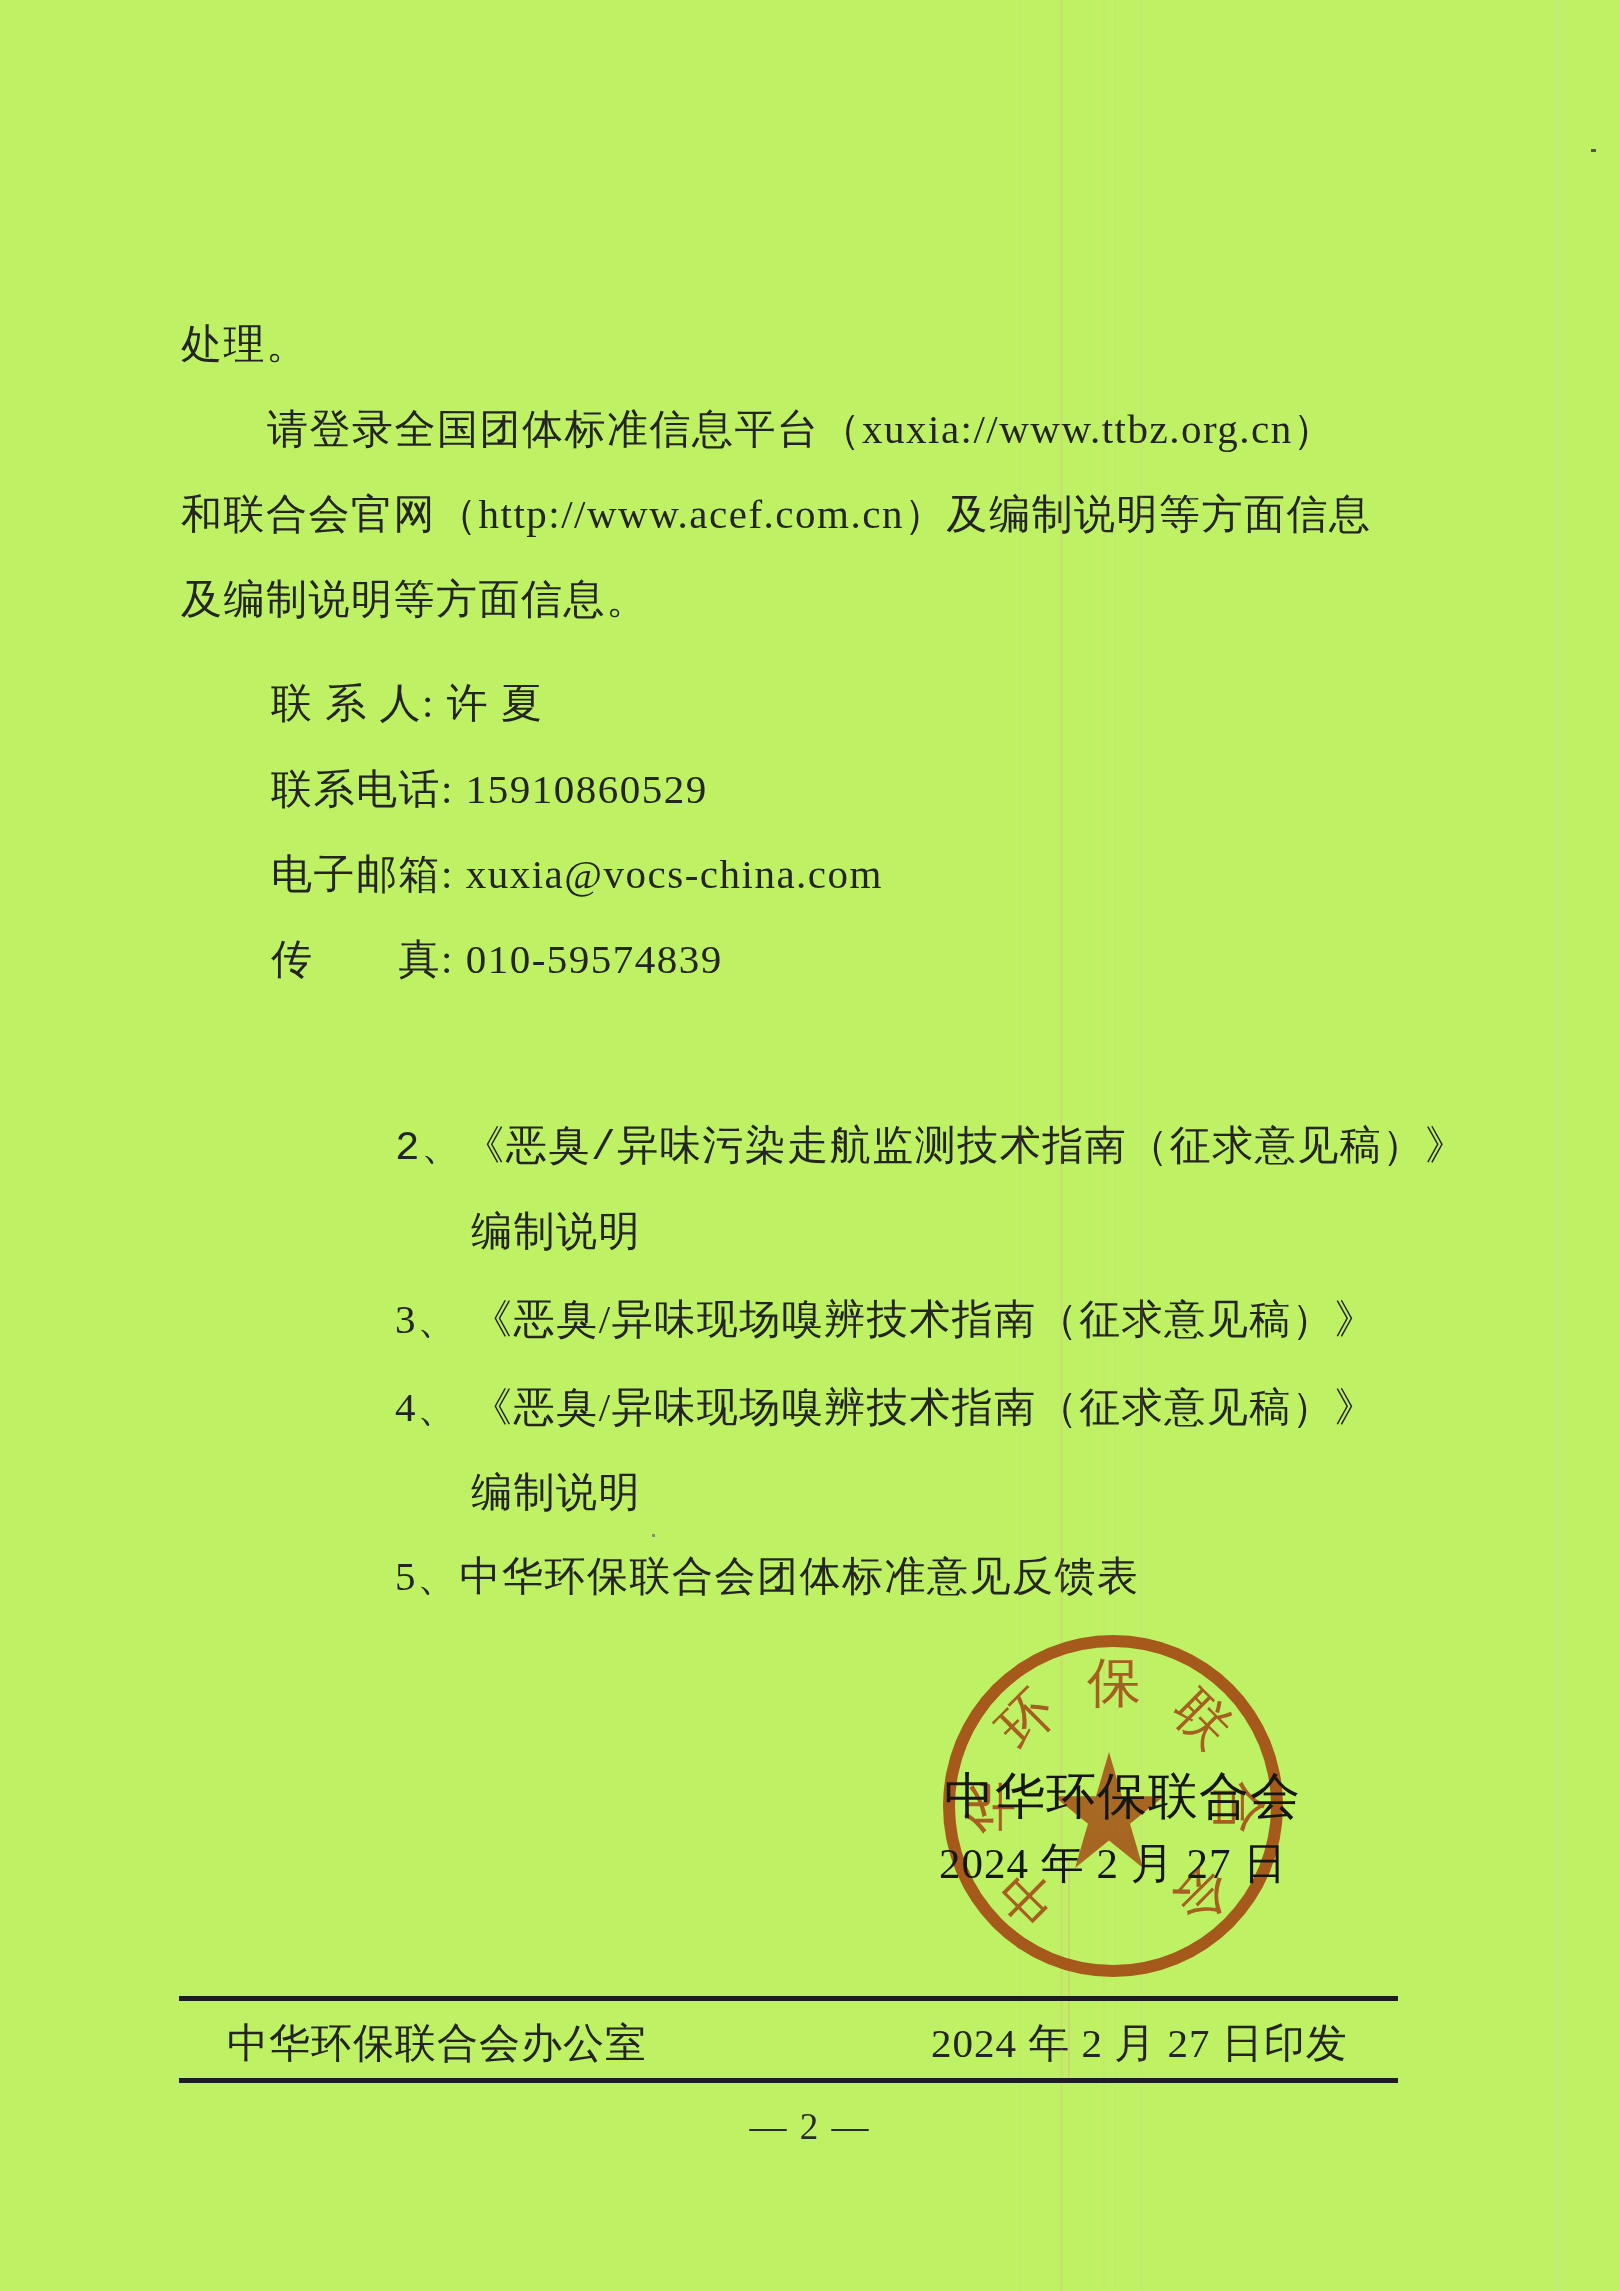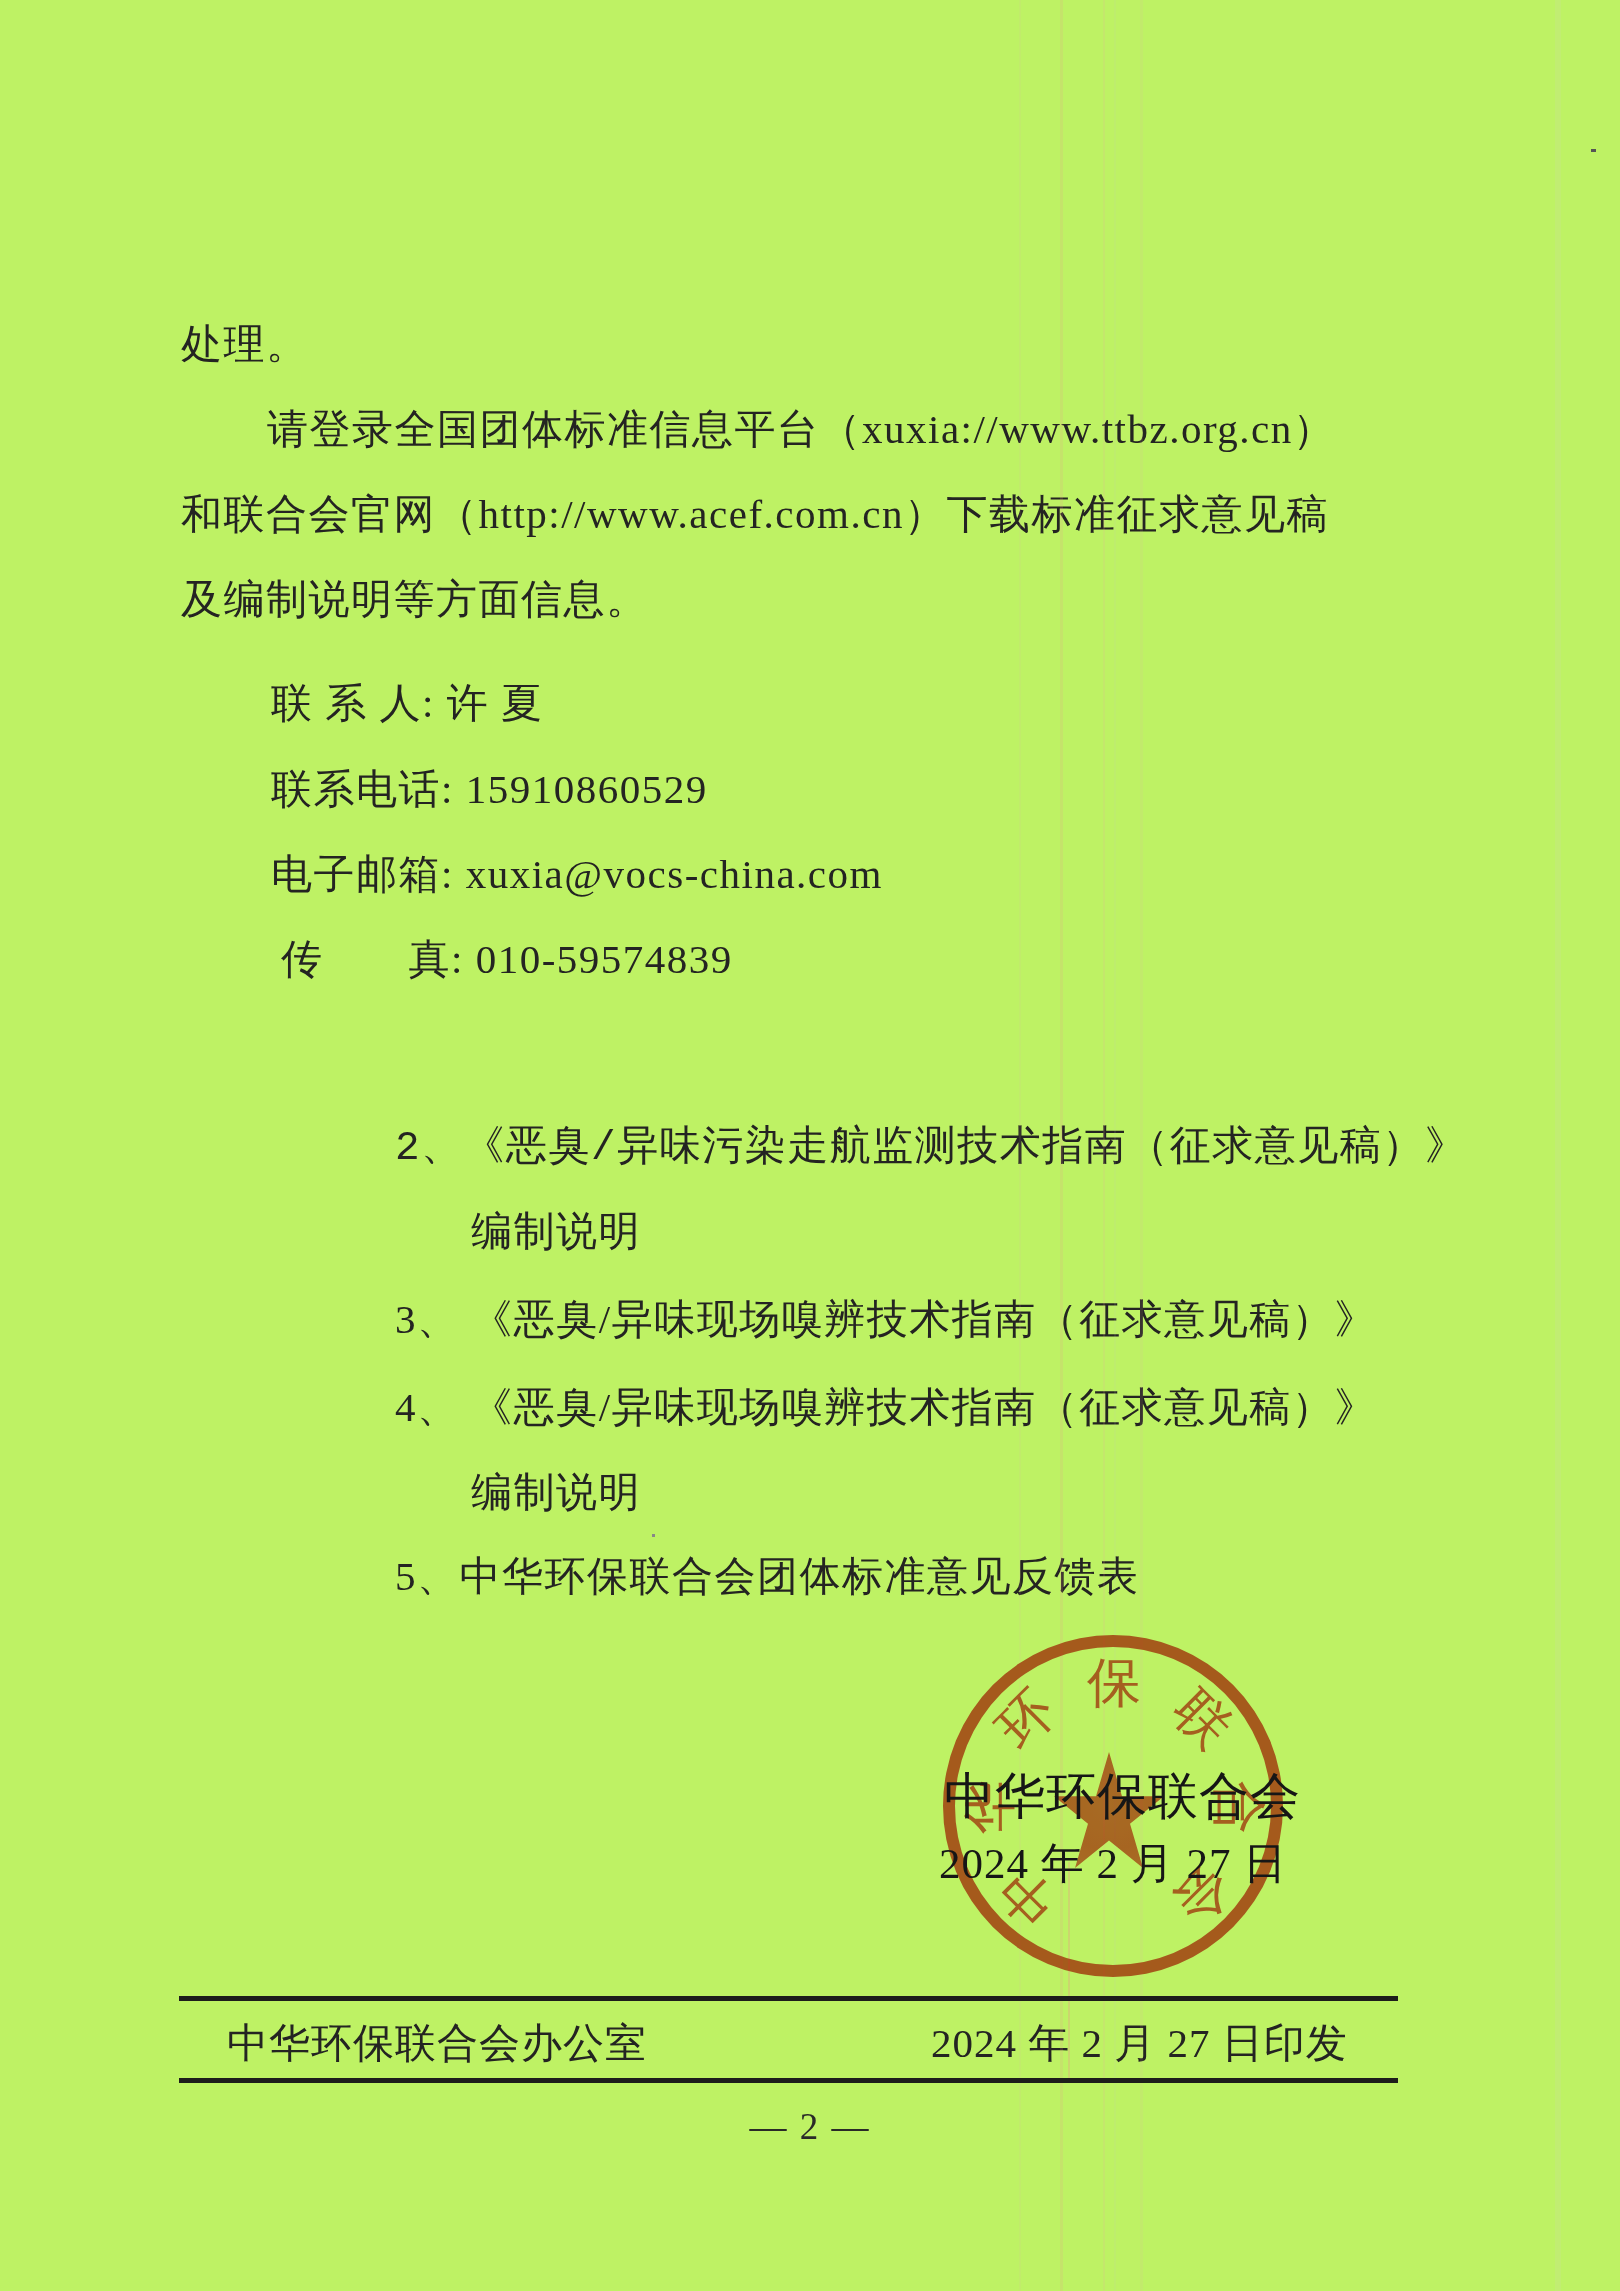--- a/index.html
+++ b/index.html
@@ -88,27 +88,27 @@
   .streak{position:absolute;top:0;bottom:0;z-index:0;}
   .speck{position:absolute;background:#555;z-index:0;}
 </style>
 </head>
 <body>
 
 <div class="page" style="--seal-color: #d8492e;">
 
   <div class="t" style="left:181px;top:317px;">处理。</div>
   <div class="t" style="left:267px;top:402px;">请登录全国团体标准信息平台（xuxia://www.ttbz.org.cn）</div>
-  <div class="t" style="left:181px;top:487px;">和联合会官网（http://www.acef.com.cn）下载标准征求意见稿</div>
+  <div class="t" style="left:181px;top:487px;">和联合会官网（http://www.acef.com.cn）及编制说明等方面信息</div>
   <div class="t" style="left:181px;top:572px;">及编制说明等方面信息。</div>
 
   <div class="t" style="left:271px;top:676px;">联 系 人: 许 夏</div>
   <div class="t" style="left:271px;top:762px;">联系电话: 15910860529</div>
   <div class="t" style="left:271px;top:847px;font-family:Liberation Serif, serif;">电子邮箱: xuxia@vocs-china.com</div>
-  <div class="t" style="left:281px;top:932px;">传　　真: 010-59574839</div>
+  <div class="t" style="left:271px;top:932px;">传　　真: 010-59574839</div>
 
   <div class="t" style="left:395px;top:1118px;font-family:Liberation Mono, monospace;">2、《恶臭/异味污染走航监测技术指南（征求意见稿）》</div>
   <div class="t" style="left:471px;top:1204px;">编制说明</div>
   <div class="t" style="left:395px;top:1292px;">3、 《恶臭/异味现场嗅辨技术指南（征求意见稿）》</div>
   <div class="t" style="left:395px;top:1380px;">4、 《恶臭/异味现场嗅辨技术指南（征求意见稿）》</div>
   <div class="t" style="left:471px;top:1465px;">编制说明</div>
   <div class="t" style="left:395px;top:1549px;">5、中华环保联合会团体标准意见反馈表</div>
 
   <div class="seal">
     <div class="seal-circle"></div>

